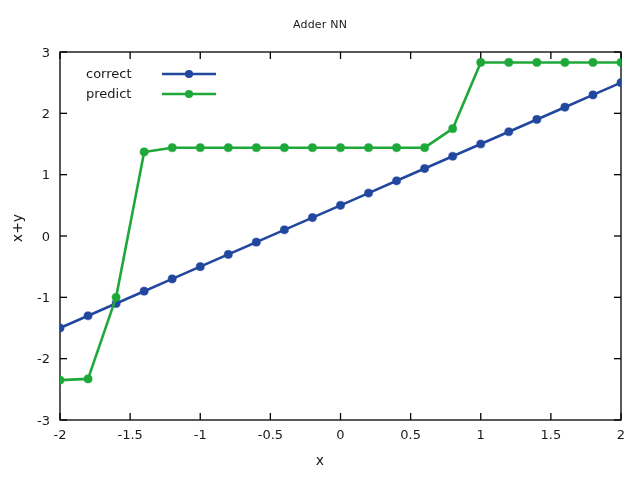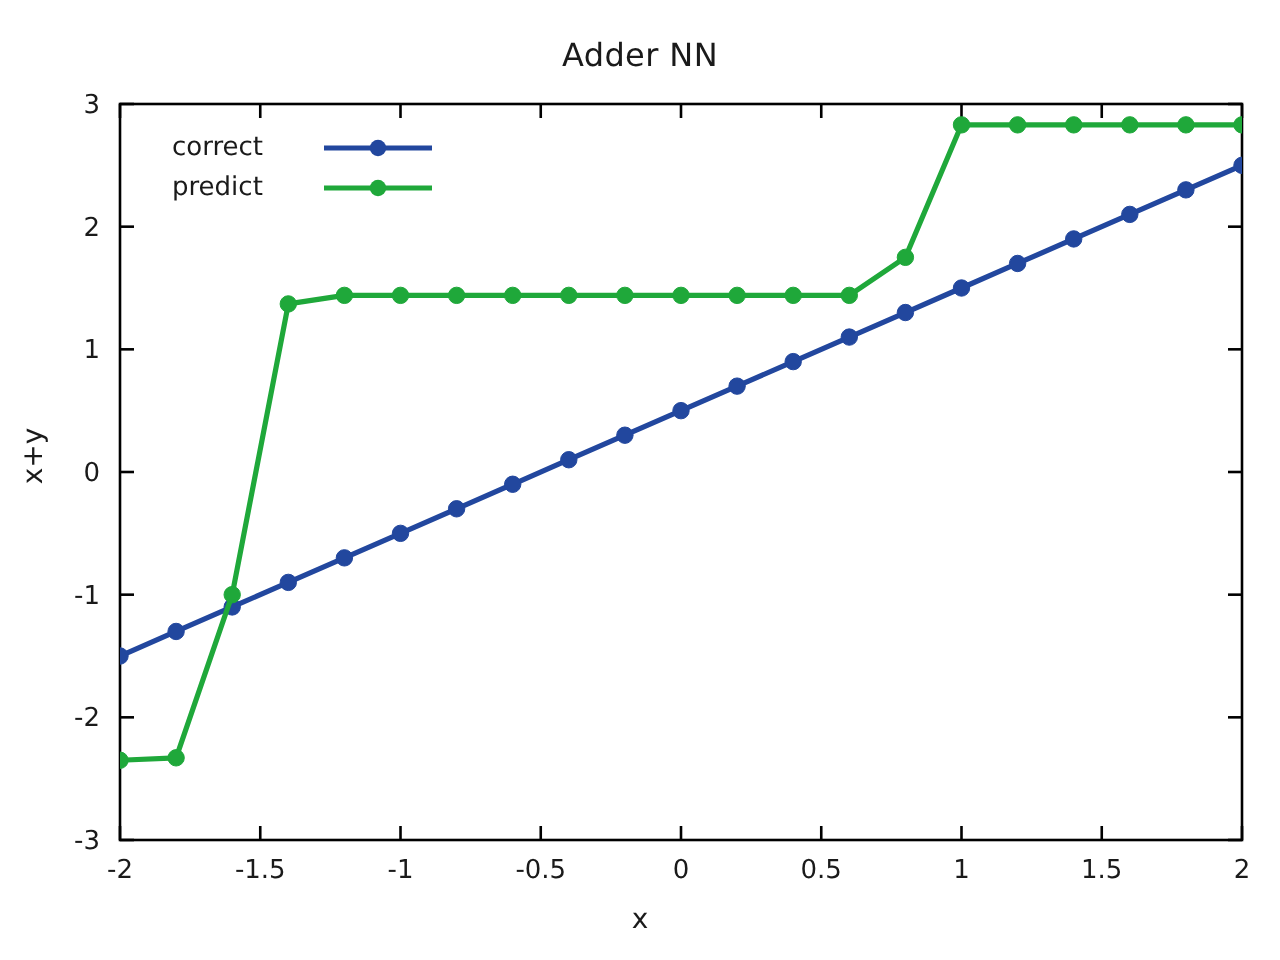--- a/index.html
+++ b/index.html
@@ -21,21 +21,21 @@
     top: 0;
     width: 640px;
     height: 480px;
   }
   #chart-title {
     position: absolute;
     left: 0;
     top: 18px;
     width: 640px;
     text-align: center;
-    font-size: 16px;
+    font-size: 11px;
     color: #1a1a1a;
     letter-spacing: 0.2px;
   }
   #ylabel {
     position: absolute;
     left: -13px;
     top: 220px;
     width: 60px;
     text-align: center;
     font-size: 14px;

